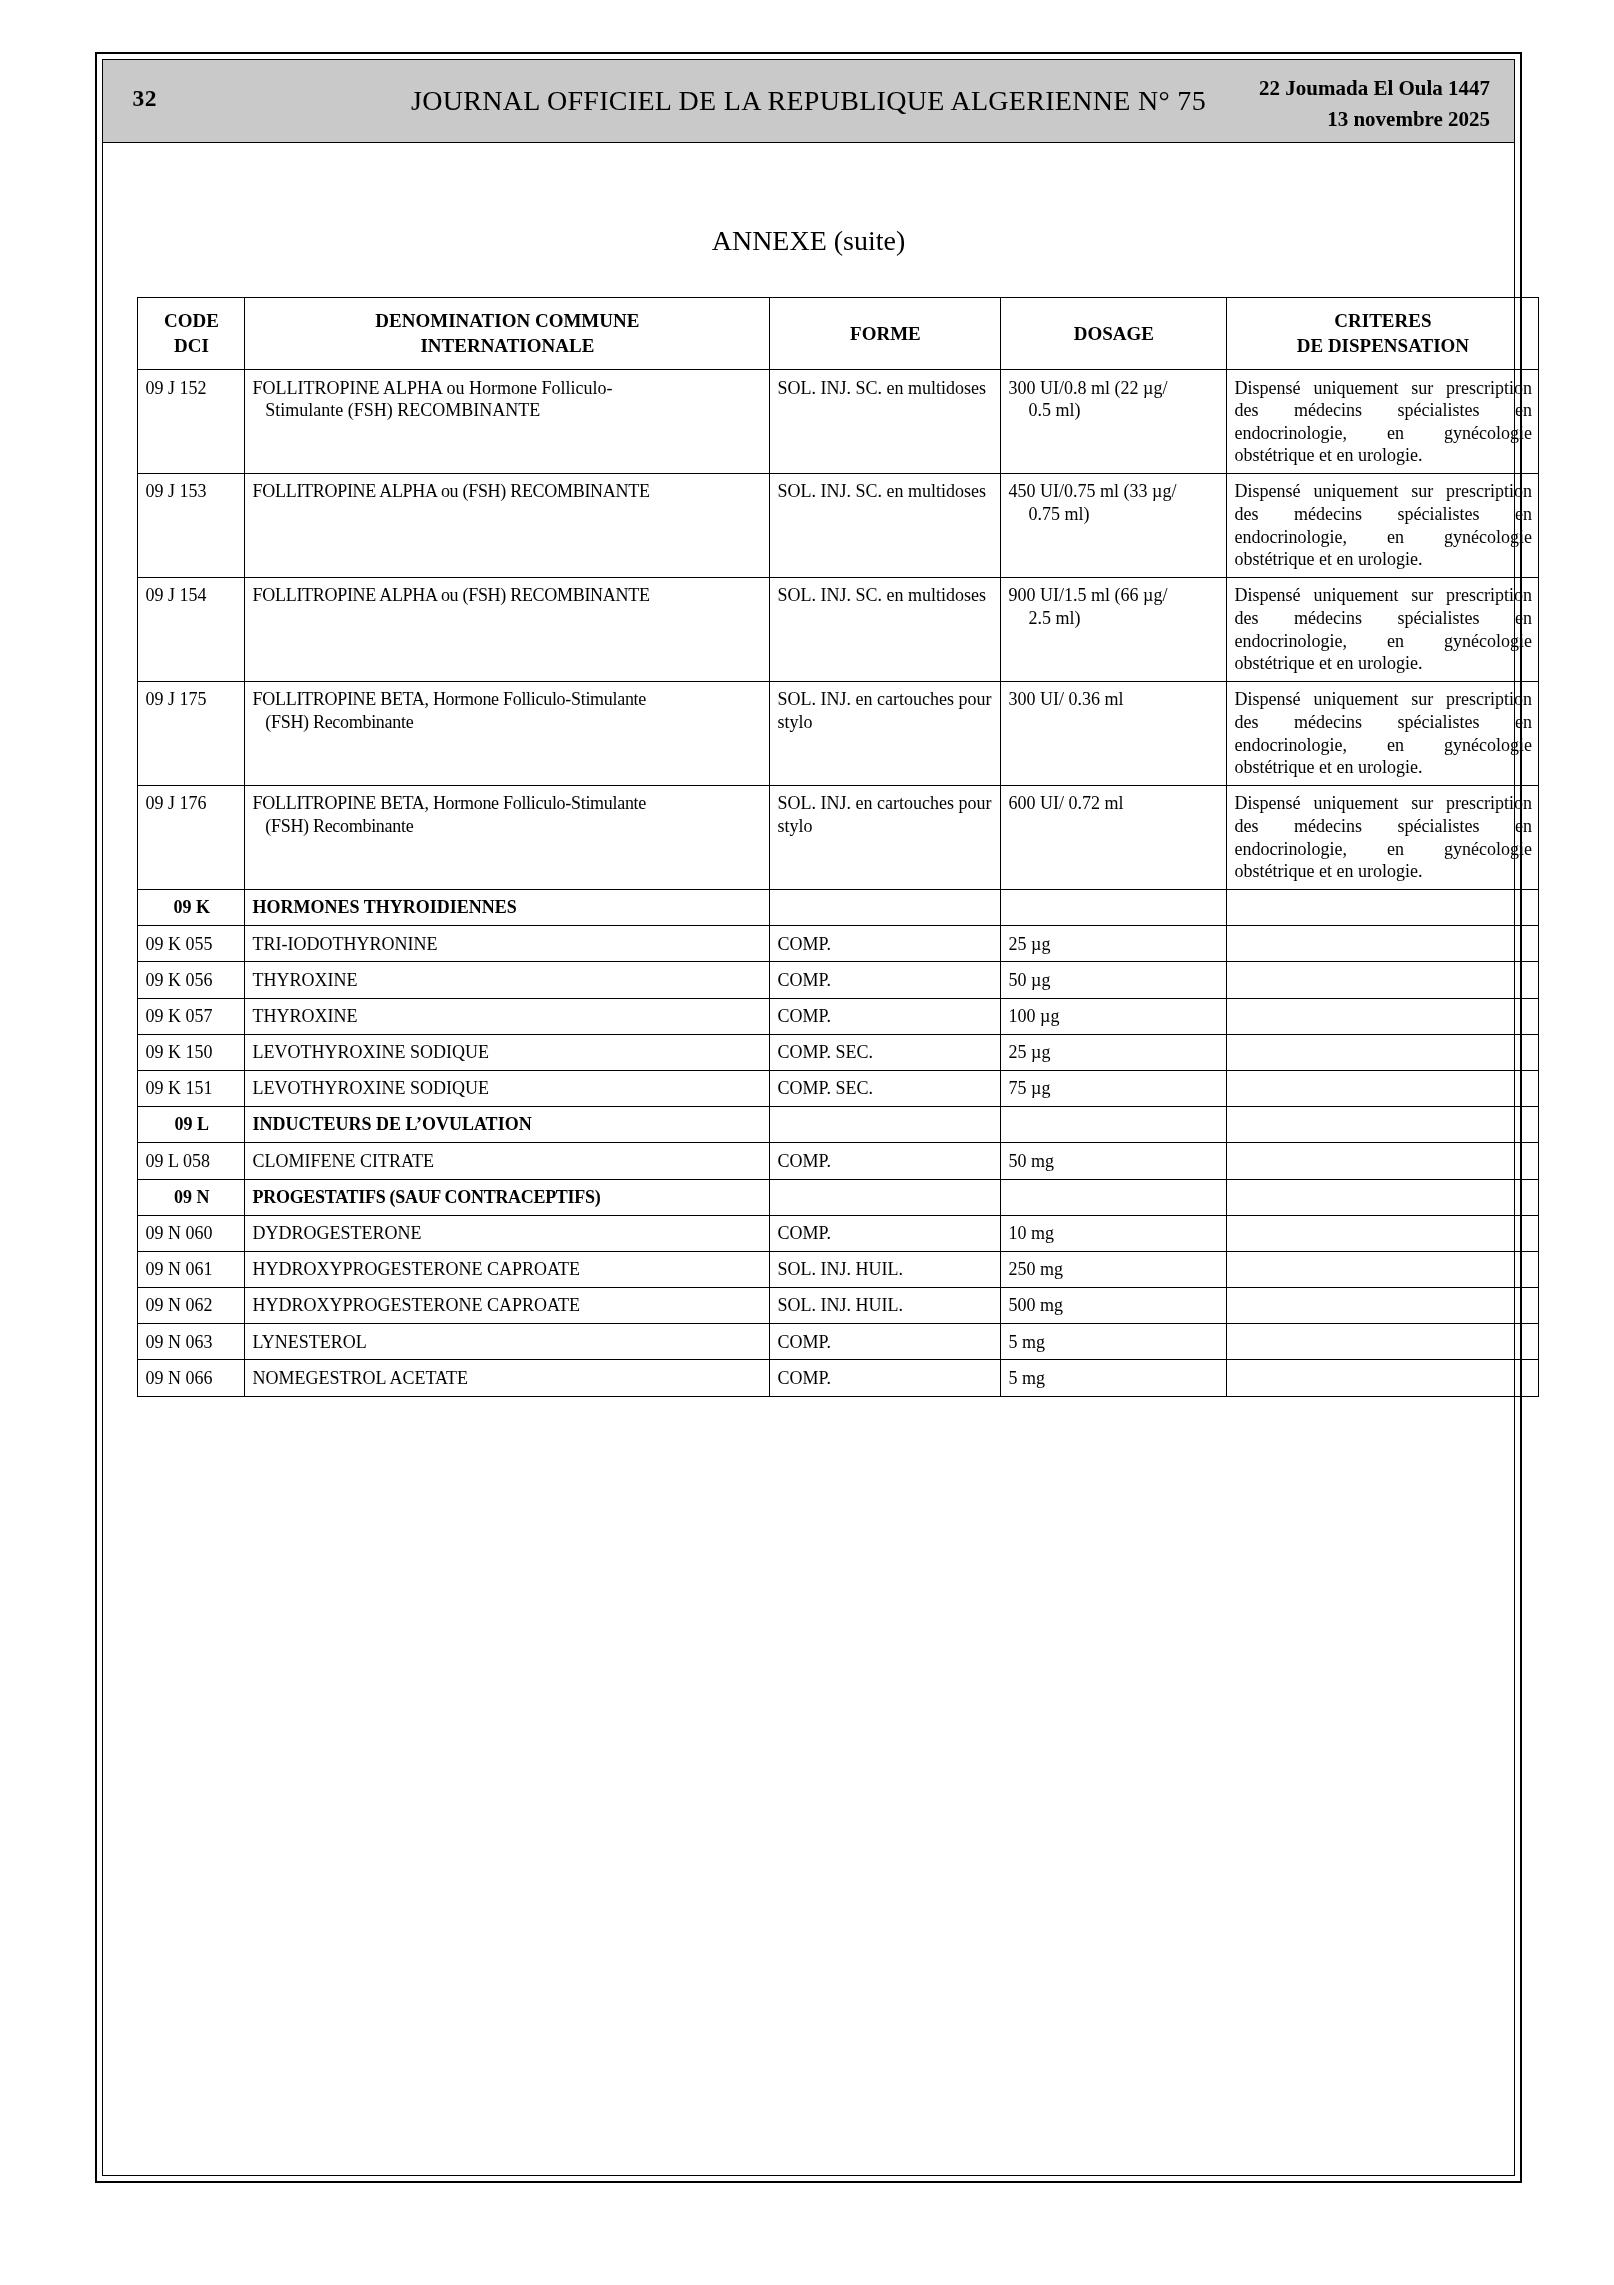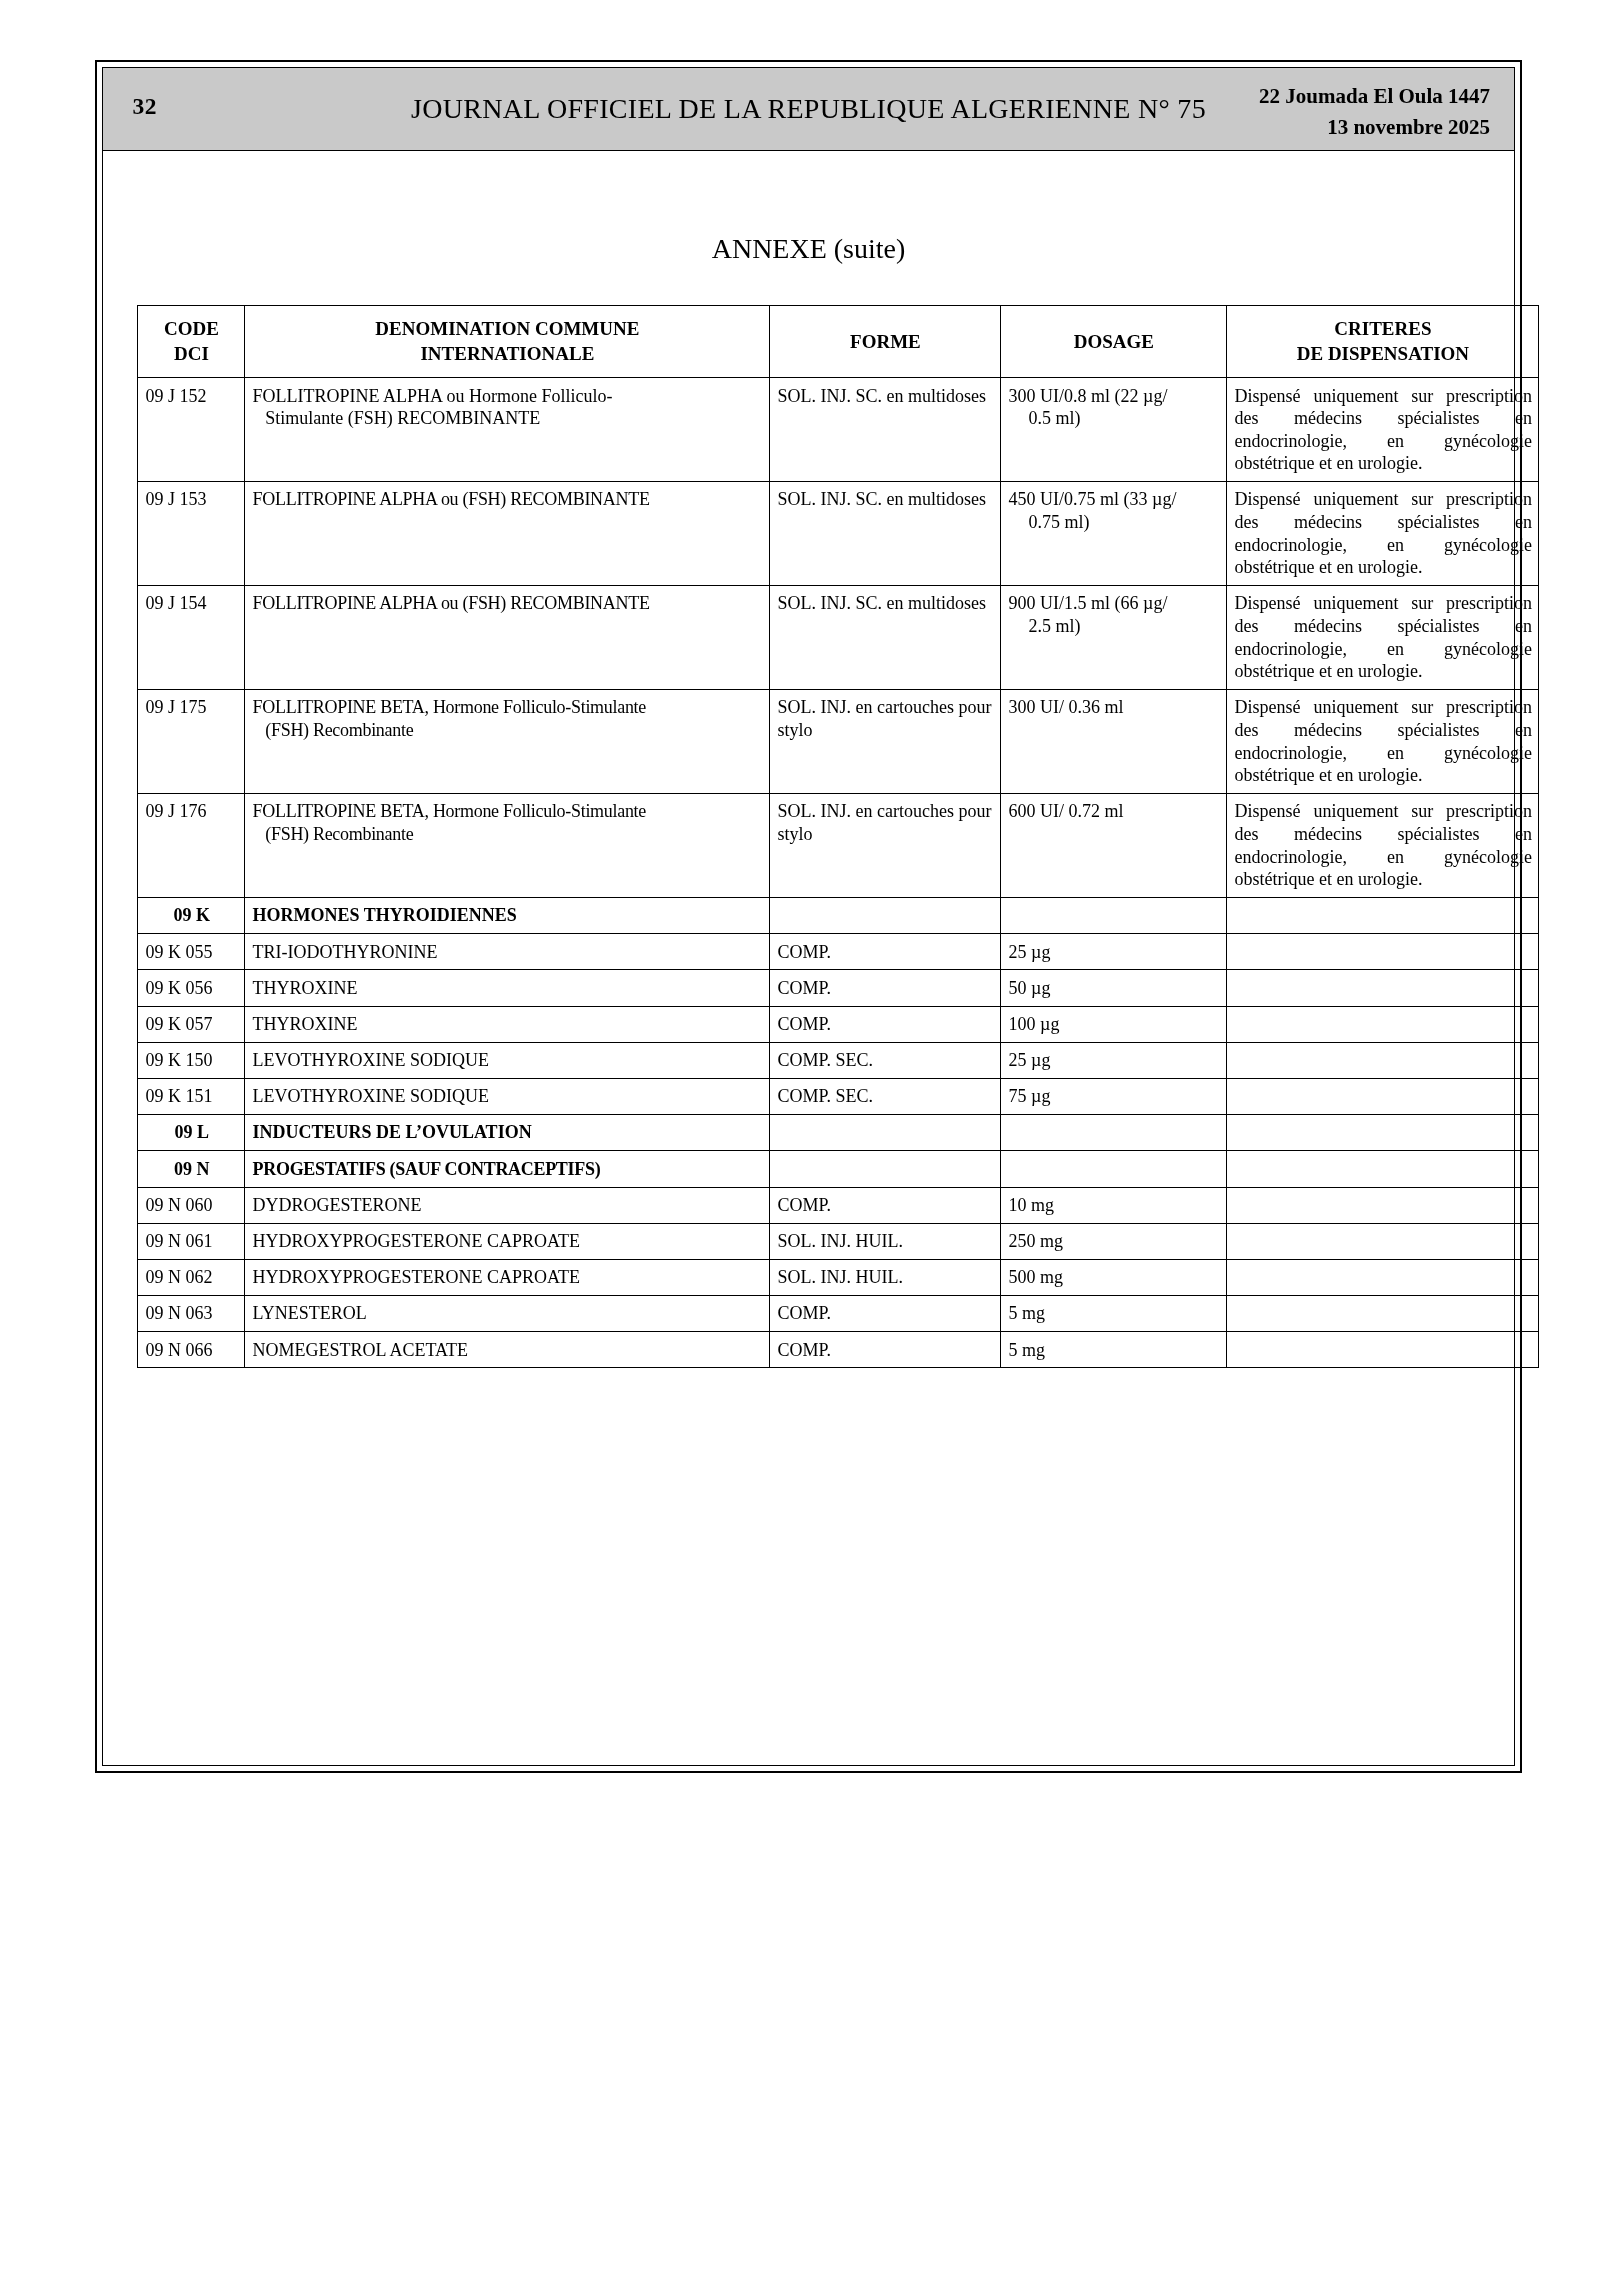--- a/index.html
+++ b/index.html
@@ -18,24 +18,23 @@
     width: 1615px;
     height: 2285px;
     background: #ffffff;
     box-sizing: border-box;
   }
   .outer-frame {
     position: absolute;
     left: 95px;
     top: 52px;
     width: 1427px;
-    height: 1713px;
+    height: 2131px;
     border: 2.7px solid #000;
     box-sizing: border-box;
-    margin-top: 8px;
   }
   .inner-frame {
     position: absolute;
     left: 5.4px;
     top: 5.4px;
     right: 5.4px;
     bottom: 5.4px;
     border: 1.4px solid #000;
     box-sizing: border-box;
   }
@@ -295,20 +294,27 @@
             </tr>
 
             <tr>
               <td class="cell-code center">09 L</td>
               <td class="cell-dci sec-label">INDUCTEURS DE L’OVULATION</td>
               <td class="cell-forme"></td>
               <td class="cell-dosage"></td>
               <td class="cell-crit"></td>
             </tr>
 
+            <tr>
+              <td class="cell-code">09 L 058</td>
+              <td class="cell-dci">CLOMIFENE CITRATE</td>
+              <td class="cell-forme">COMP.</td>
+              <td class="cell-dosage">50 mg</td>
+              <td class="cell-crit"></td>
+            </tr>
 
             <tr>
               <td class="cell-code center">09 N</td>
               <td class="cell-dci sec-label squeeze">PROGESTATIFS (SAUF CONTRACEPTIFS)</td>
               <td class="cell-forme"></td>
               <td class="cell-dosage"></td>
               <td class="cell-crit"></td>
             </tr>
 
             <tr>

